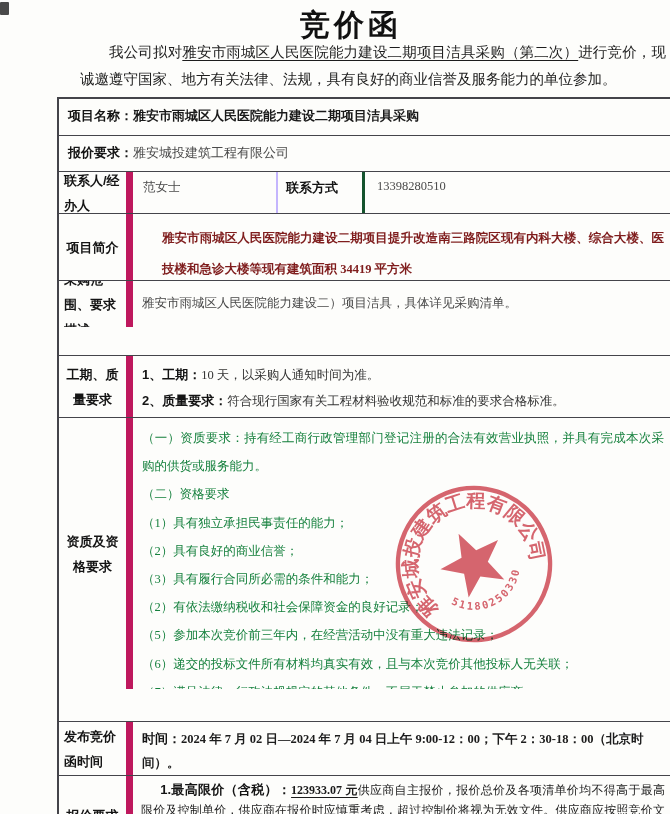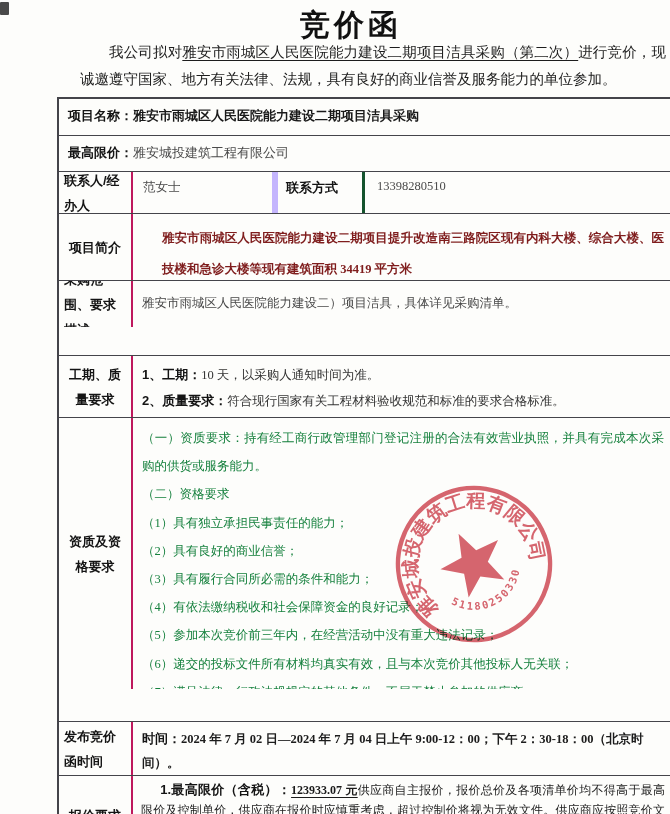--- a/index.html
+++ b/index.html
@@ -24,32 +24,32 @@
   .tbl {
     position:absolute; top:97px; left:57px; width:618px;
     border:2px solid #44444a; background:transparent;
   }
   .row { display:flex; align-items:stretch; border-top:1px solid #44444a; overflow:hidden; }
   .row:first-child { border-top:none; }
   .r1 { height:36px; } .r2 { height:36px; } .r3 { height:42px; }
   .r4 { height:67px;gap:20px; } .r5 { height:47px; } .r6 { height:62px;margin-top:28px; }
   .r7 { height:272px; } .r8 { height:54px;margin-top:32px; } .r9 { height:80px; }
   .lab {
-    width:74px; flex:none; border-right:2px solid #be185d;
+    width:74px; flex:none; border-right:7px solid #be185d;
     display:flex; align-items:center; justify-content:center; text-align:center;
     font-family:"Liberation Sans","DejaVu Sans",sans-serif; font-weight:bold;
     font-size:13px; line-height:25px; padding:2px 5px; color:#141414;
   }
   .lab.left { text-align:left; justify-content:flex-start; }
   .val { flex:1; padding:6px 9px; font-size:12.5px; line-height:20px; color:#3c3c3c; overflow:hidden; }
   .full { flex:1; padding:8px 9px; font-size:13px; overflow:hidden; white-space:nowrap; }
   .b   { font-family:"Liberation Sans","DejaVu Sans",sans-serif; font-weight:bold; color:#141414; font-size:13px; }
   .bs  { font-weight:bold; color:#1a1a1a; }
   .gray { color:#4a4a4a; }
-  .c-name { width:145px; flex:none; border-right:6px solid #c4b5fd; padding:7px 10px; font-size:12.5px; color:#4a4a4a; }
+  .c-name { width:145px; flex:none; border-right:2px solid #c4b5fd; padding:7px 10px; font-size:12.5px; color:#4a4a4a; }
   .c-mlabel { width:87px; flex:none; border-right:3px solid #14532d; padding:7px 8px;
     font-family:"Liberation Sans","DejaVu Sans",sans-serif; font-weight:bold; font-size:13px; color:#141414; }
   .c-phone { flex:1; padding:7px 12px; font-size:12.5px; color:#4a4a4a; }
   .brief-val { line-height:31px; padding-top:9px; color:#7f1d1d; font-weight:bold; text-align:justify; }
   .scope-val { padding-top:12px; color:#474747; }
   .sched-val { line-height:25px; padding-top:6px; color:#333; }
   .qual-val  { line-height:28.2px; padding-top:6px; color:#15803d; text-align:justify; }
   .pub-val   { line-height:24px; padding-top:5px; color:#1c1c1c; font-weight:bold; }
   .quote-val { font-size:12px; line-height:20.4px; padding:4px 8px 0 8px; color:#1c1c1c; text-align:justify; }
   .quote-val p.ind { text-indent:1.6em; }
@@ -68,21 +68,21 @@
 
   <p class="intro"><span>我公司拟对</span><span class="u">雅安市雨城区人民医院能力建设二期项目洁具采购（第二次）</span><span>进行竞价，现诚邀遵守国家、地方有关法律、法规，具有良好的商业信誉及服务能力的单位参加。</span></p>
 
   <div class="tbl">
 
     <div class="row r1">
       <div class="full"><span class="b">项目名称：</span><span class="bs">雅安市雨城区人民医院能力建设二期项目洁具采购</span></div>
     </div>
 
     <div class="row r2">
-      <div class="full"><span class="b">最高限价：</span><span class="gray">雅安城投建筑工程有限公司</span></div>
+      <div class="full"><span class="b">报价要求：</span><span class="gray">雅安城投建筑工程有限公司</span></div>
     </div>
 
     <div class="row r3">
       <div class="lab left">联系人/经办人</div>
       <div class="c-name">范女士</div>
       <div class="c-mlabel">联系方式</div>
       <div class="c-phone">13398280510</div>
     </div>
 
     <div class="row r4">
@@ -104,21 +104,21 @@
     </div>
 
     <div class="row r7">
       <div class="lab">资质及资格要求</div>
       <div class="val qual-val">
         <div>（一）资质要求：持有经工商行政管理部门登记注册的合法有效营业执照，并具有完成本次采购的供货或服务能力。</div>
         <div>（二）资格要求</div>
         <div>（1）具有独立承担民事责任的能力；</div>
         <div>（2）具有良好的商业信誉；</div>
         <div>（3）具有履行合同所必需的条件和能力；</div>
-        <div>（4）有依法缴纳税收和社会保障资金的良好记录；</div>
+        <div>（2）有依法缴纳税收和社会保障资金的良好记录；</div>
         <div>（5）参加本次竞价前三年内，在经营活动中没有重大违法记录；</div>
         <div>（6）递交的投标文件所有材料均真实有效，且与本次竞价其他投标人无关联；</div>
         <div>（7）满足法律、行政法规规定的其他条件，不属于禁止参加的供应商；</div>
       </div>
     </div>
 
     <div class="row r8">
       <div class="lab left">发布竞价函时间</div>
       <div class="val pub-val"><span class="b">时间：</span><span>2024 年 7 月 02 日—2024 年 7 月 04 日上午 9:00-12：00；下午 2：30-18：00（北京时间）。</span></div>
     </div>

